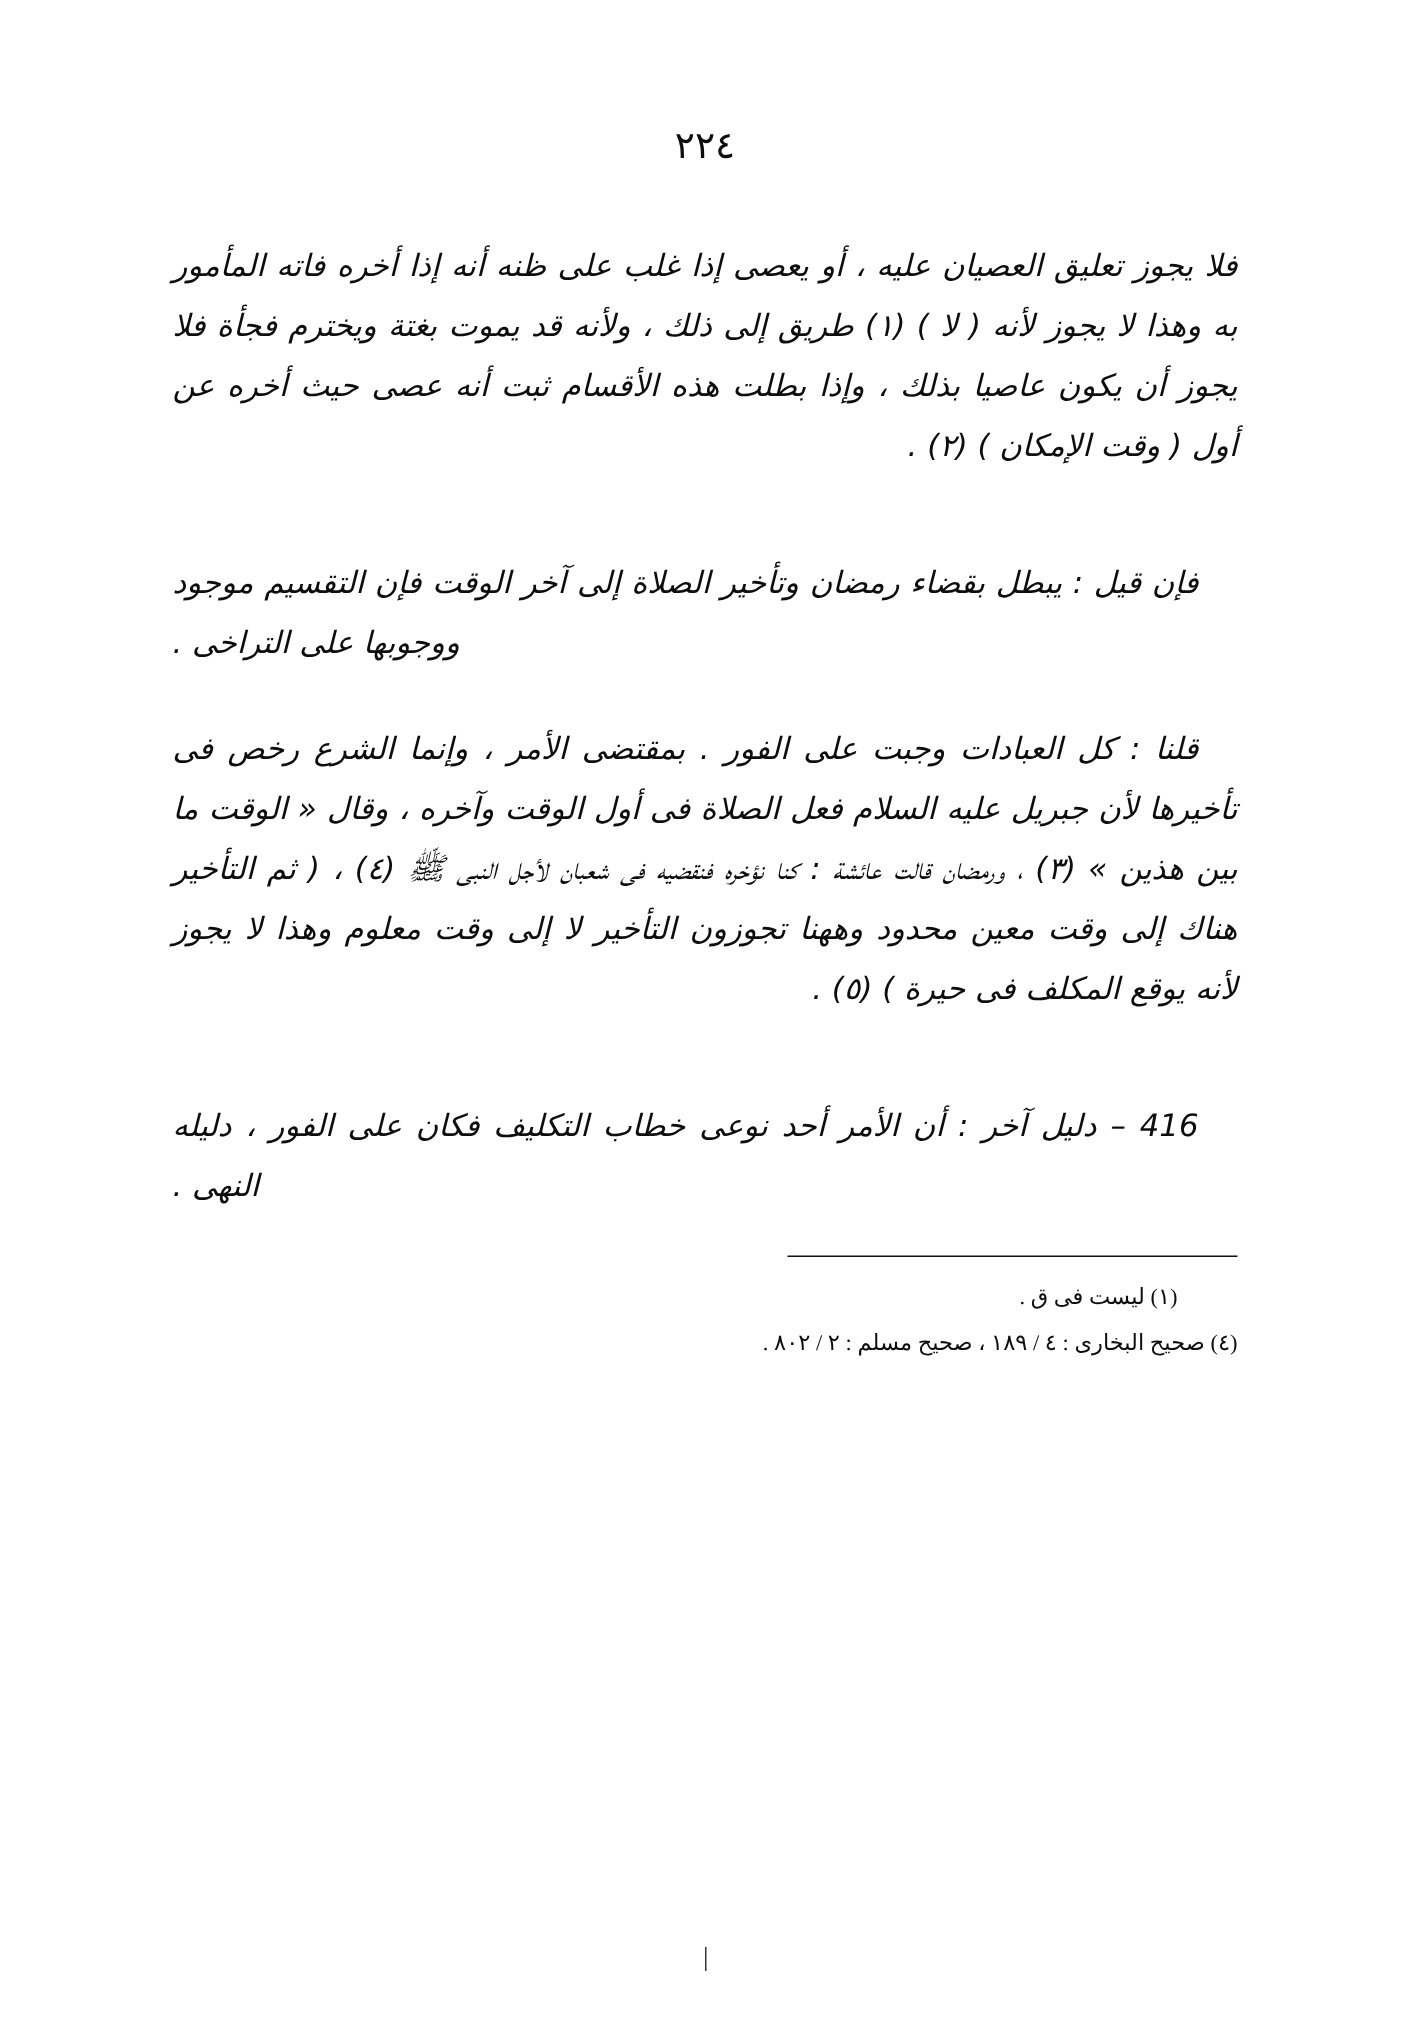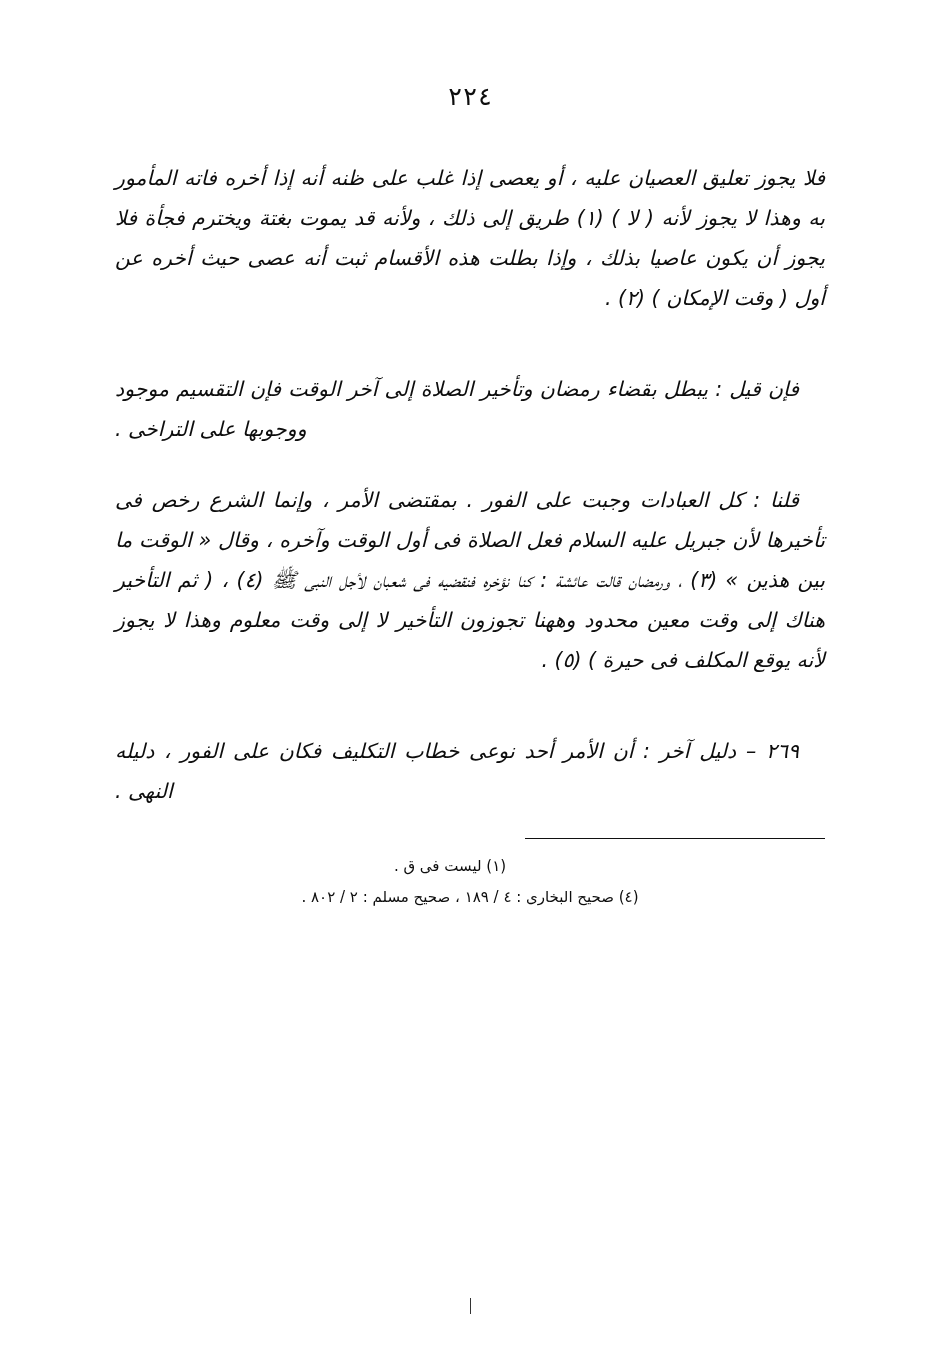--- a/index.html
+++ b/index.html
@@ -22,21 +22,21 @@
     height: 1352px;
     box-sizing: border-box;
     padding: 70px 115px 40px 115px;
   }
   .page-number {
     text-align: center;
     font-size: 25px;
     letter-spacing: 1px;
     margin: 12px 0 46px 0;
     direction: rtl;
-    font-family: Liberation Mono, monospace;
+    font-family: Liberation Sans, sans-serif;
   }
   .body-text {
     direction: rtl;
     text-align: justify;
     text-align-last: right;
     font-size: 20.5px;
     line-height: 1.95;
     font-family: "DejaVu Sans", sans-serif;
     font-style: italic;
   }
@@ -63,21 +63,22 @@
   }
   .footnotes {
     direction: rtl;
     font-size: 15px;
     line-height: 1.85;
     text-align: right;
     font-family: "DejaVu Sans", sans-serif;
   }
   .fn-line {
     margin: 0 0 4px 0;
-    text-align: center;
+    text-align: right;
+    font-family: Liberation Serif, serif;
   }
   .fn-line.right-pad {
     padding-right: 40px;
   }
   .sec-gap { height: 12px; }
   .bottom-tick {
     position: absolute;
     bottom: 38px;
     left: 50%;
     width: 1px;
@@ -99,21 +100,21 @@
     <div class="sec-gap"></div>
 
     <p class="para indent tail-left">فإن قيل : يبطل بقضاء رمضان وتأخير الصلاة إلى آخر الوقت فإن التقسيم موجود ووجوبها على التراخى .</p>
 
     <div class="sec-gap"></div>
 
     <p class="para indent">قلنا : كل العبادات وجبت على الفور . بمقتضى الأمر ، وإنما الشرع رخص فى تأخيرها لأن جبريل عليه السلام فعل الصلاة فى أول الوقت وآخره ، وقال « الوقت ما بين هذين » (٣) ، ورمضان قالت عائشة : كنا نؤخره فنقضيه فى شعبان لأجل النبى ﷺ (٤) ، ( ثم التأخير هناك إلى وقت معين محدود وههنا تجوزون التأخير لا إلى وقت معلوم وهذا لا يجوز لأنه يوقع المكلف فى حيرة ) (٥) .</p>
 
     <div class="sec-gap"></div>
 
-    <p class="para indent tail-left">٢٦٩ – دليل آخر : أن الأمر أحد نوعى خطاب التكليف فكان على الفور ، دليله النهى .</p>
+    <p class="para indent tail-left">416 – دليل آخر : أن الأمر أحد نوعى خطاب التكليف فكان على الفور ، دليله النهى .</p>
 
   </div>
 
   <div class="rule"></div>
 
   <div class="footnotes">
     <p class="fn-line right-pad">(١) ليست فى ق .</p>
     <p class="fn-line">(٤) صحيح البخارى : ٤ / ١٨٩ ، صحيح مسلم : ٢ / ٨٠٢ .</p>
   </div>
 

